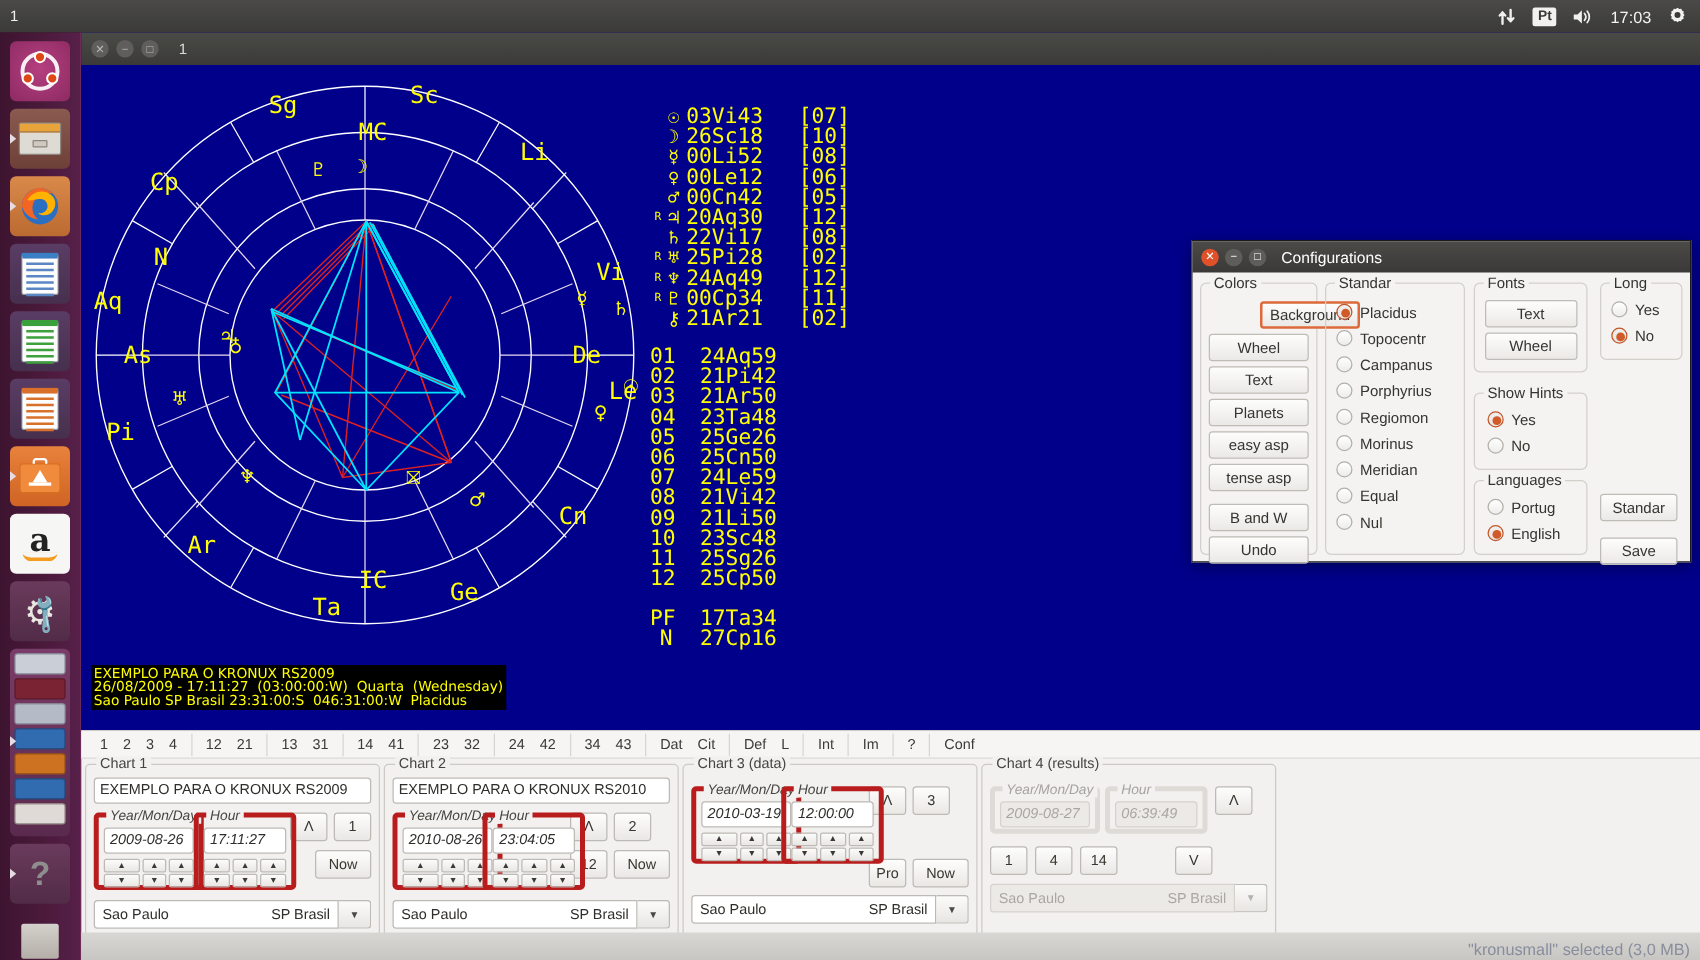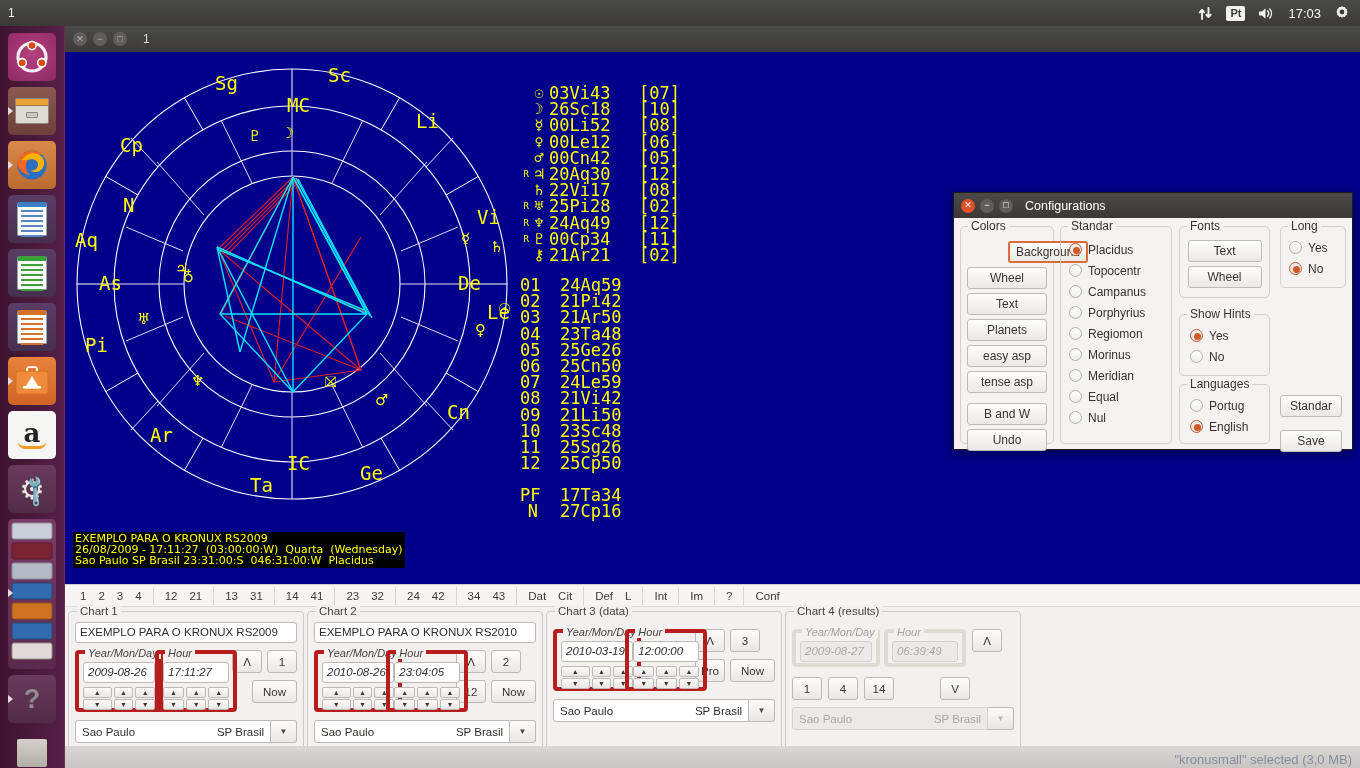--- a/index.html
+++ b/index.html
@@ -738,21 +738,21 @@
                     <div class="sb">▼</div>
                   </div>
               </div>
             </div>
           </div>
           <div style="display:flex;flex-direction:column;gap:7px;margin-left:2px;">
             <div style="display:flex;gap:5px;">
               <div class="btn sq">Λ</div>
               <div class="btn sq">3</div>
             </div>
-            <div style="display:flex;gap:5px;">
+            <div style="display:flex;gap:5px;margin-top:28px;">
               <div class="btn sq">Pro</div>
               <div class="btn now">Now</div>
             </div>
           </div>
         </div>
         <div class="cityrow">
           <div class="cityfield">
             <span>Sao Paulo</span>
             <span>SP Brasil</span>
           </div>

